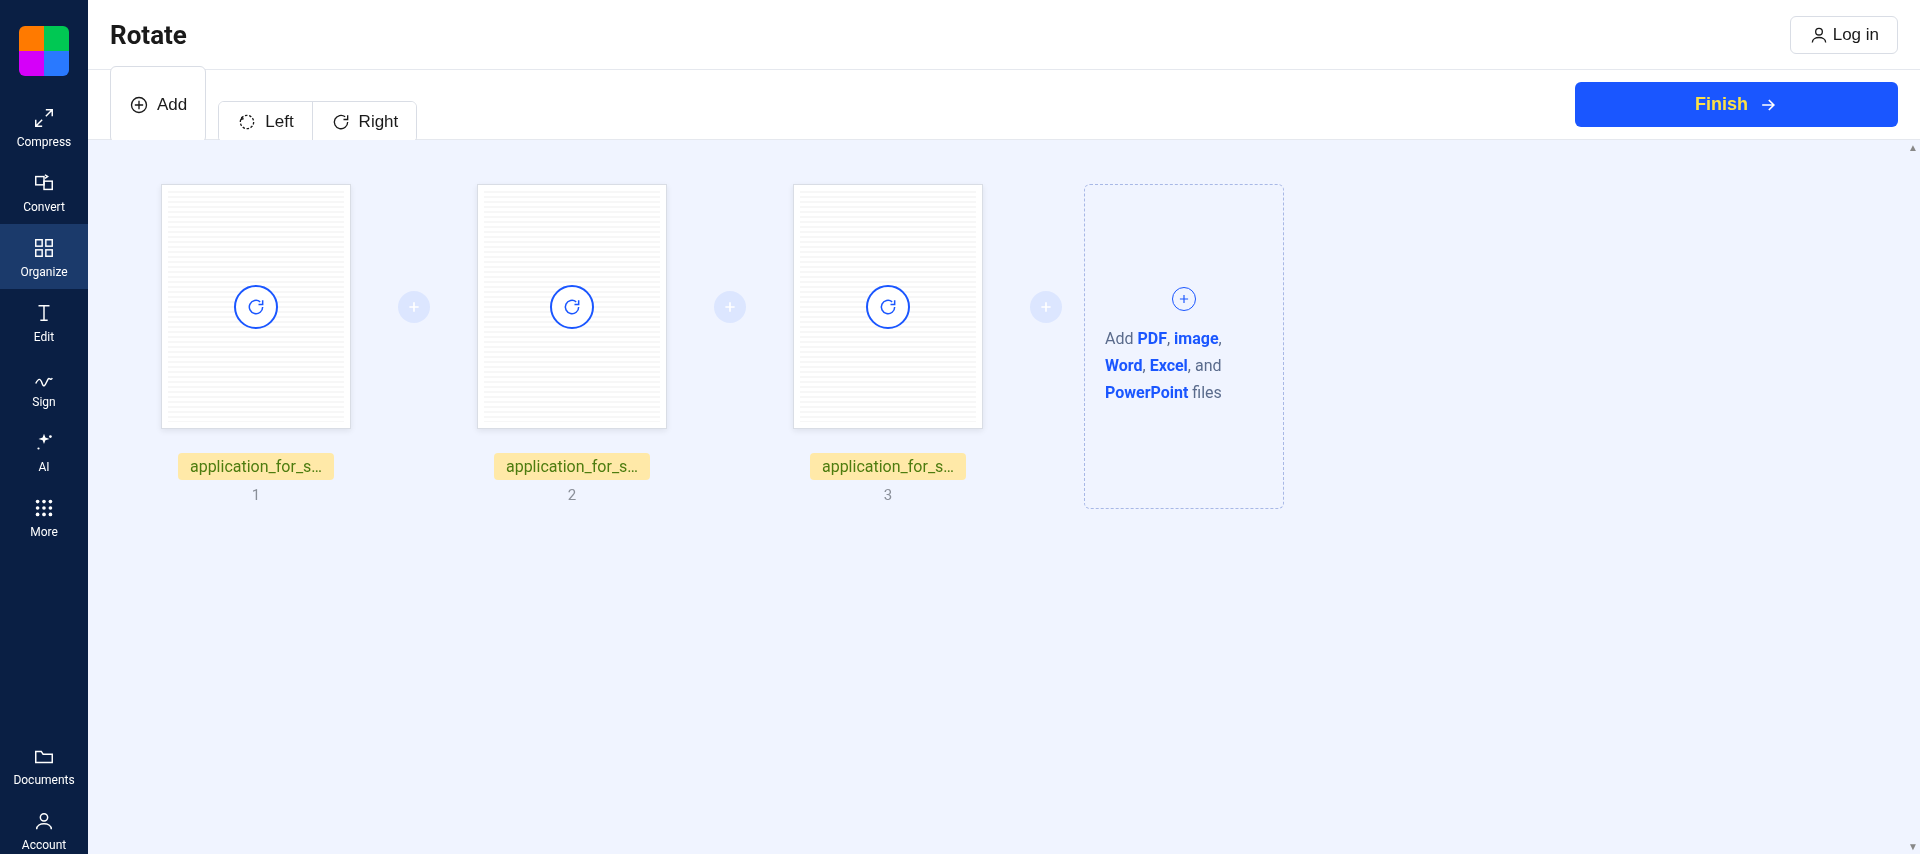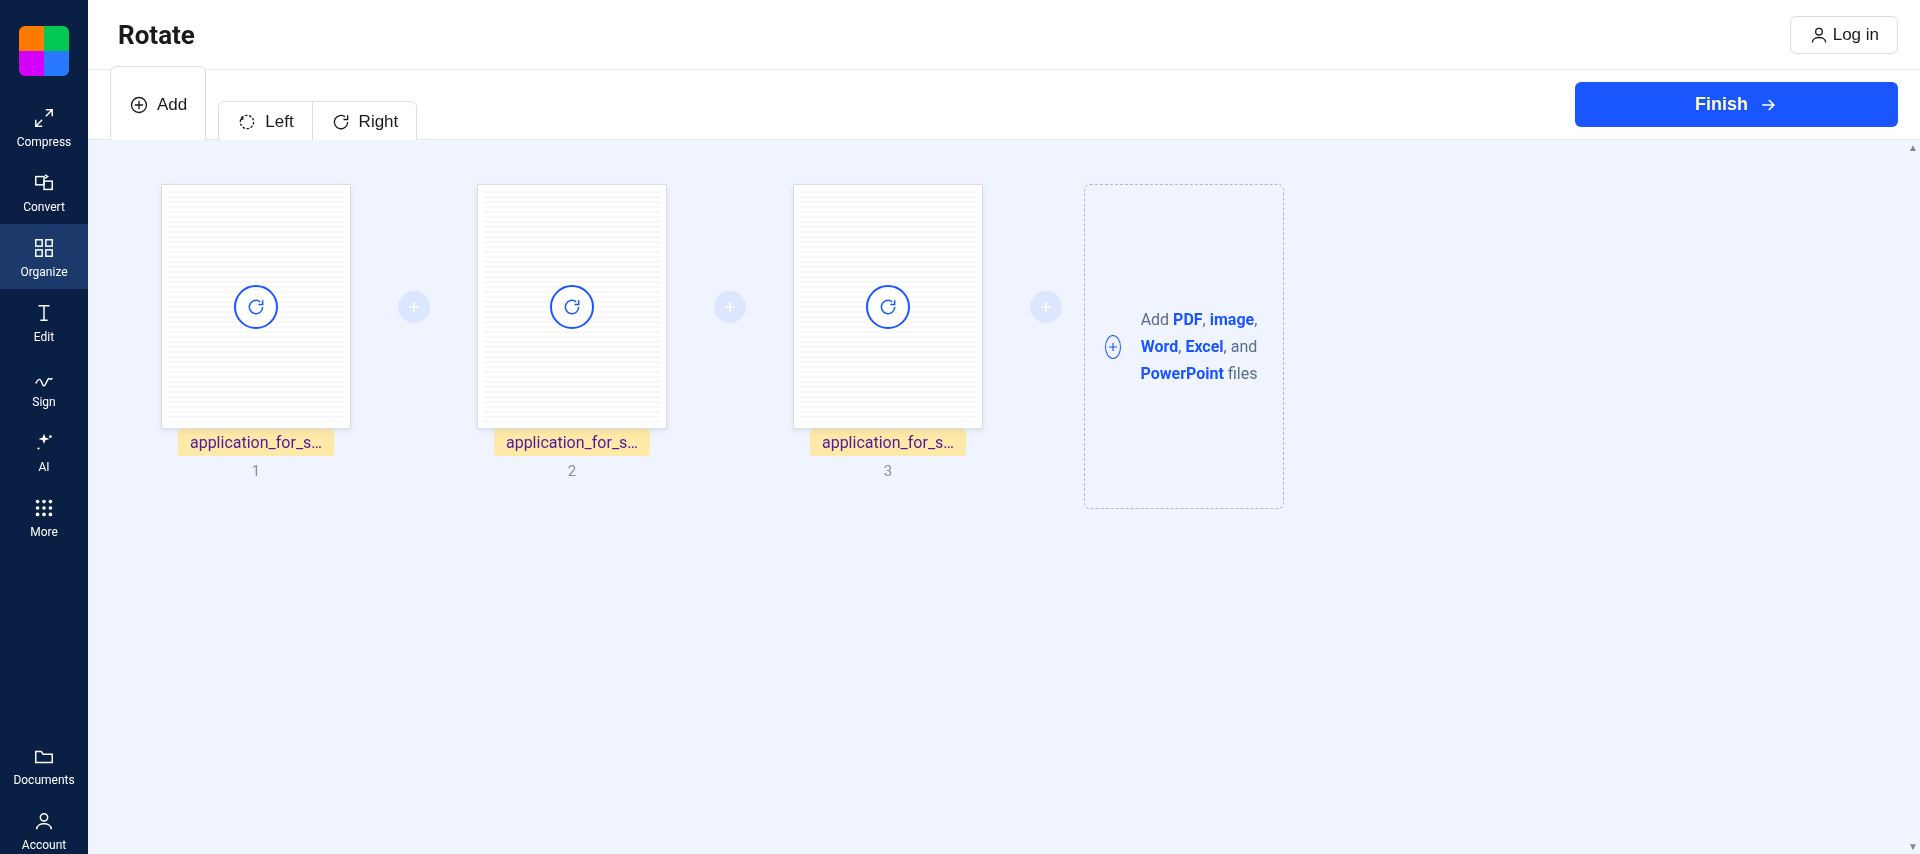--- a/index.html
+++ b/index.html
@@ -10,39 +10,39 @@
 .logo div:nth-child(1){ background:#ff7a00; }
 .logo div:nth-child(2){ background:#00c853; }
 .logo div:nth-child(3){ background:#d500f9; }
 .logo div:nth-child(4){ background:#2979ff; }
 .nav-item { width: 88px; display: flex; flex-direction: column; align-items: center; justify-content: center; padding: 12px 0 10px; color: #fff; cursor: pointer; font-size: 12px; gap: 5px; }
 .nav-item.active { background: #1b3a6b; border-radius: 0; }
 .nav-item .icon { width: 24px; height: 24px; display: flex; align-items: center; justify-content: center; }
 .nav-spacer { flex: 1; }
 .main { flex: 1; display: flex; flex-direction: column; }
 .header { height: 70px; border-bottom: 1px solid #e5e8ee; display: flex; align-items: center; padding: 0 22px; justify-content: space-between; }
-.page-title { font-size: 26px; font-weight: 700; color: #1a1a1a; margin-left: 8px; }
+.page-title { font-size: 26px; font-weight: 700; color: #1a1a1a; }
 .login-btn { display: flex; align-items: center; gap: 4px; border: 1px solid #d9dde5; background: #fff; padding: 8px 18px; border-radius: 6px; font-size: 17px; color: #1a1a1a; cursor: pointer; }
 .toolbar { height: 70px; border-bottom: 1px solid #e5e8ee; display: flex; align-items: center; padding: 0 22px; justify-content: space-between; }
 .toolbar-left { display: flex; gap: 12px; }
 .tool-btn { display: flex; align-items: center; gap: 8px; border: 1px solid #d9dde5; background: #fff; padding: 10px 18px; border-radius: 6px; font-size: 17px; color: #1a1a1a; cursor: pointer; }
 .tool-group { display: flex; border: 1px solid #d9dde5; border-radius: 6px; overflow: hidden; margin-top: 35px; }
 .tool-group .tool-btn { border: none; border-radius: 0; }
 .tool-group .tool-btn:first-child { border-right: 1px solid #d9dde5; }
-.finish-btn { background: #1a56ff; color: #fef9c3; border: none; padding: 12px 120px; border-radius: 6px; font-size: 18px; font-weight: 600; cursor: pointer; display: flex; align-items: center; gap: 10px; }
+.finish-btn { background: #1a56ff; color: #fde047; border: none; padding: 12px 120px; border-radius: 6px; font-size: 18px; font-weight: 600; cursor: pointer; display: flex; align-items: center; gap: 10px; }
 .workspace { flex: 1; background: #f0f4ff; display: flex; align-items: flex-start; padding: 44px 48px; gap: 16px; overflow: auto; position: relative; }
 .thumb-wrap { display: flex; flex-direction: column; align-items: center; width: 240px; }
 .thumb { width: 190px; height: 245px; background: #fff; border: 1px solid #d9dde5; box-shadow: 0 2px 6px rgba(0,0,0,0.08); position: relative; padding: 6px; }
 .thumb-content { width: 100%; height: 100%; background: repeating-linear-gradient(#f7f7f7 0 2px, #fff 2px 5px); position: relative; }
 .rotate-badge { position: absolute; top: 50%; left: 50%; transform: translate(-50%,-50%); width: 44px; height: 44px; border-radius: 50%; background: #fff; border: 2px solid #1a56ff; display: flex; align-items: center; justify-content: center; }
-.file-label { background: #ffe9a8; padding: 4px 12px; border-radius: 4px; font-size: 16px; color: #4c1d95; max-width: 180px; white-space: nowrap; overflow: hidden; text-overflow: ellipsis; }
+.file-label { margin-top: 24px; background: #ffe9a8; padding: 4px 12px; border-radius: 4px; font-size: 16px; color: #4d7c0f; max-width: 180px; white-space: nowrap; overflow: hidden; text-overflow: ellipsis; }
 .page-num { margin-top: 6px; color: #8a8f99; font-size: 15px; }
 .insert-gap { width: 44px; display: flex; align-items: center; justify-content: center; height: 245px; }
 .insert-btn { width: 32px; height: 32px; border-radius: 50%; background: #dce6ff; display: flex; align-items: center; justify-content: center; cursor: pointer; }
-.add-card { width: 200px; height: 325px; border: 1.5px dashed #a8b8e6; border-radius: 6px; display: flex; flex-direction: row; align-items: center; justify-content: center; text-align: center; padding: 20px; color: #5a6b8c; font-size: 16px; gap: 14px; cursor: pointer; }
+.add-card { width: 200px; height: 325px; border: 1.5px dashed #a8b8e6; border-radius: 6px; display: flex; flex-direction: column; align-items: center; justify-content: center; padding: 20px; color: #5a6b8c; font-size: 16px; gap: 14px; cursor: pointer; }
 .add-card .plus-circle { width: 24px; height: 24px; border: 1.5px solid #1a56ff; border-radius: 50%; display: flex; align-items: center; justify-content: center; color: #1a56ff; }
 .add-card b { color: #1a56ff; font-weight: 700; }
 .scroll-indicator { position: absolute; right: 2px; top: 0; bottom: 0; width: 10px; display:flex; flex-direction:column; justify-content:space-between; align-items:center; padding:2px 0;}
 .scroll-arrow { font-size: 10px; color: #888; }
 svg { display: block; }
 </style>
 </head>
 <body>
 
 <div class="app">

